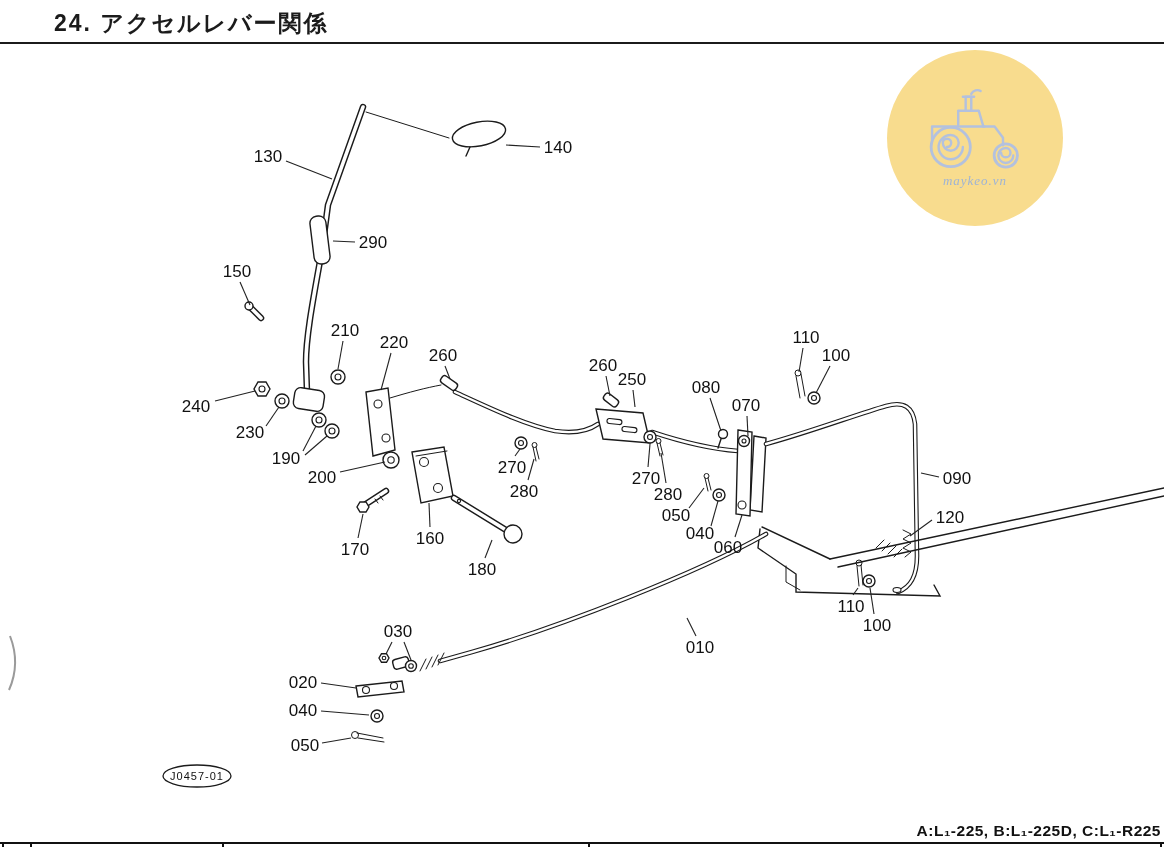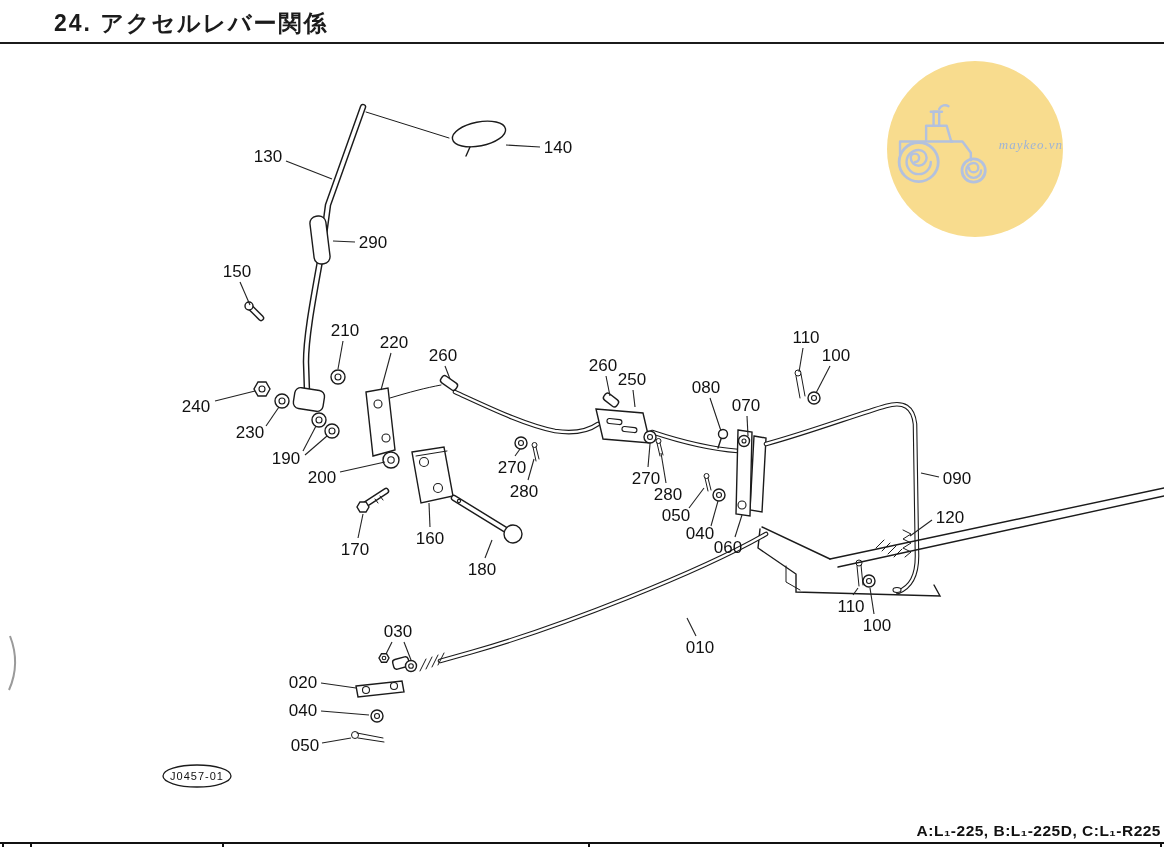--- a/index.html
+++ b/index.html
@@ -6,22 +6,22 @@
     --ink:#1b1b1b; --wm-bg:#f8dc8e; --wm-icon:#b3c1de; --wm-text:#9db3d6;
   }
   *{margin:0;padding:0;box-sizing:border-box;}
   html,body{width:1164px;height:847px;}
   body{position:relative;background:#fff;font-family:"Liberation Sans",sans-serif;overflow:hidden;}
 
   .title{position:absolute;top:8px;left:22px;font-size:23px;font-weight:600;
          letter-spacing:2px;color:var(--ink);white-space:nowrap;margin-left:32px;}
   .rule{position:absolute;top:42px;left:0;width:1164px;height:2px;background:var(--ink);}
 
-  .watermark{position:absolute;left:887px;top:61px;width:176px;height:176px;border-radius:50%;
-             background:var(--wm-bg);display:flex;flex-direction:row;align-items:center;
+  .watermark{position:absolute;left:887px;top:50px;width:176px;height:176px;border-radius:50%;
+             background:var(--wm-bg);display:flex;flex-direction:column;align-items:center;
              justify-content:center;z-index:0;text-align:center;}
   .wm-text{font-family:"Liberation Serif",serif;font-style:italic;font-size:13px;
            color:var(--wm-text);margin-top:-8px;letter-spacing:1px;}
 
   svg.diagram{position:absolute;left:0;top:0;z-index:1;}
 
   .part{fill:#fff;stroke:var(--ink);stroke-width:1.4;}
   .hole{fill:#fff;stroke:var(--ink);stroke-width:1.1;}
   .line{stroke:var(--ink);stroke-width:1.4;fill:none;stroke-linecap:round;}
   .thin{stroke:var(--ink);stroke-width:1;fill:none;stroke-linecap:round;}

